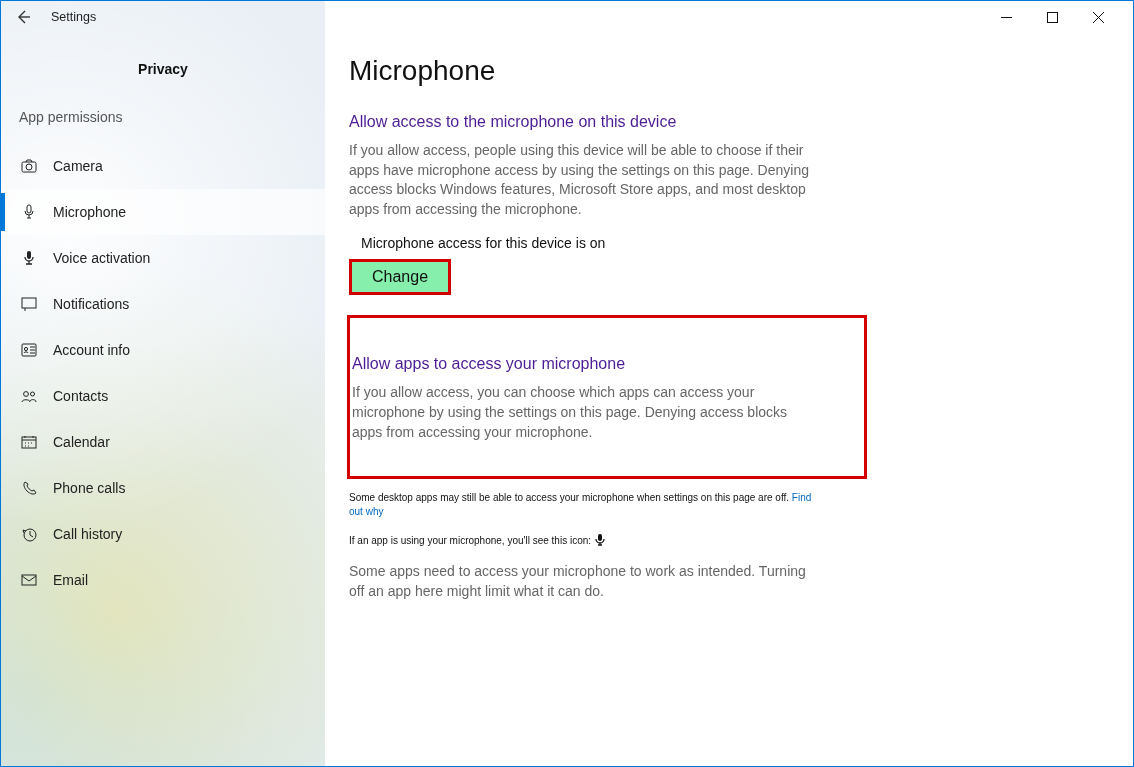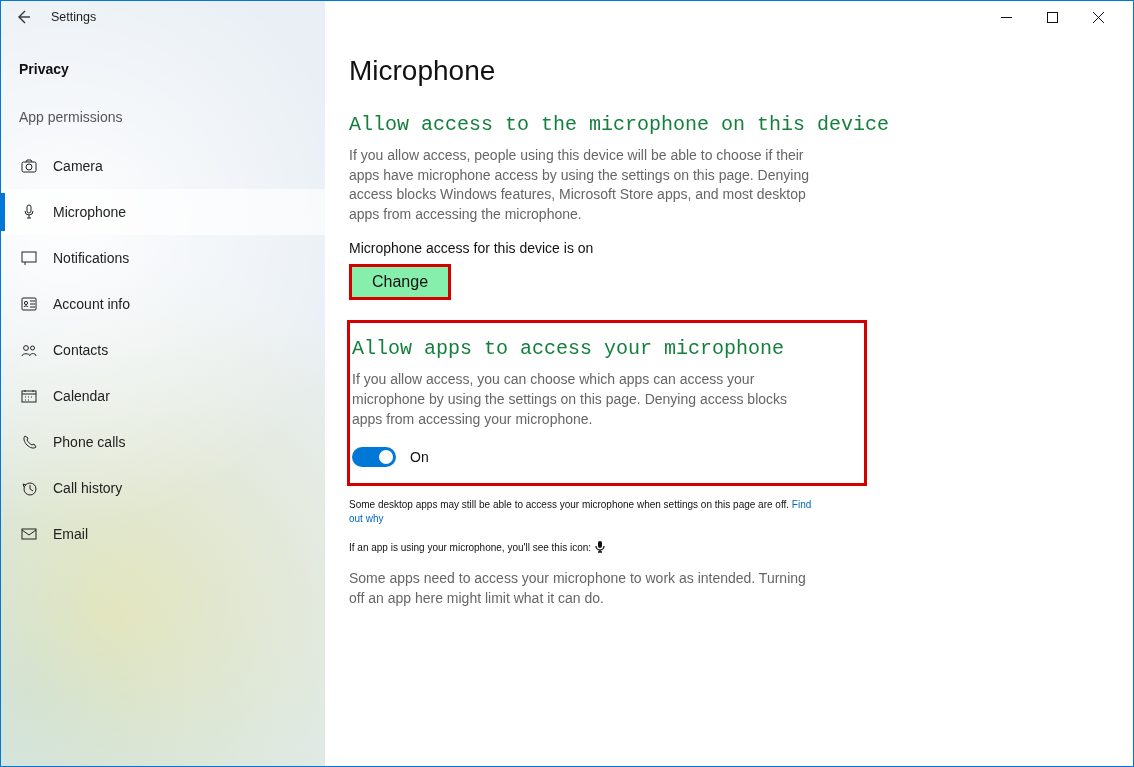--- a/index.html
+++ b/index.html
@@ -24,39 +24,39 @@
     display: flex; flex-direction: column;
   }
   .home-row { display: flex; align-items: center; padding: 8px 18px 14px 18px; font-size: 14px; color: #222; }
   .home-row .icon { width: 20px; margin-right: 14px; }
   .search-wrap { margin: 0 14px 18px 14px; position: relative; }
   .search-input { width: 100%; height: 34px; border: 1px solid #888; background: rgba(255,255,255,0.7);
     padding: 0 34px 0 10px; font-size: 14px; color: #000;
   }
   .search-input::placeholder { color: #666; }
   .search-icon { position: absolute; right: 10px; top: 50%; transform: translateY(-50%); color: #444; }
-  .category { font-weight: 600; font-size: 14px; padding: 6px 18px 22px 18px; color: #111; }
+  .category { font-weight: 600; font-size: 14px; padding: 6px 18px 22px 18px; color: #111; text-align: center; }
   .group-label { font-size: 14px; color: #555; padding: 10px 18px 18px 18px; }
 
   .nav-item { display: flex; align-items: center; height: 46px; padding: 0 18px; font-size: 14px; color: #222; position: relative; }
   .nav-item .icon { width: 20px; display:flex; align-items:center; justify-content:center; margin-right: 14px; color: #222; }
   .nav-item.active { background: rgba(255,255,255,0.65); }
   .nav-item.active::before { content: ""; position: absolute; left: 0; top: 4px; bottom: 4px; width: 4px; background: #0178d7; }
 
   
   .main { flex: 1; padding: 54px 48px 20px 24px; overflow: hidden; }
   .page-title { font-size: 28px; font-weight: 400; color: #111; margin-bottom: 26px; }
-  .section-heading { font-size: 20px; font-weight: 400; color: #15803d; margin-bottom: 10px; font-family: Liberation Mono, monospace; }
+  .section-heading { font-size: 16px; font-weight: 400; color: #4c1d95; margin-bottom: 10px; }
   .para { font-size: 14px; color: #666; max-width: 470px; line-height: 1.4; margin-bottom: 16px; }
-  .status-line { font-size: 14px; color: #111; margin-bottom: 8px; }
+  .status-line { font-size: 14px; color: #111; margin-bottom: 8px; margin-left: 12px; }
   .change-btn { display: inline-block; background: #86efac; border: 3px solid #d40000; color: #111;
     font-size: 16px; padding: 6px 20px; margin-bottom: 4px; }
 
   .highlight-box { border: 3px solid #d40000; padding: 14px 16px 16px 0; margin: 16px 0 12px -2px; width: 520px; }
-  .highlight-box .section-heading { padding-left: 2px; }
+  .highlight-box .section-heading { padding-left: 2px; margin-top: 23px; }
   .highlight-box .para { padding-left: 2px; margin-bottom: 18px; }
 
   .toggle-row { display: flex; align-items: center; padding-left: 2px; }
   .toggle { width: 44px; height: 20px; background: #0178d7; border-radius: 10px; position: relative; margin-right: 14px;}
   .toggle .knob { position: absolute; right: 3px; top: 3px; width: 14px; height: 14px; background: #fff; border-radius: 50%; }
   .toggle-label { font-size: 14px; color: #111; }
 
   .small-para { font-size: 10px; color: #111; max-width: 470px; line-height: 1.4; margin-bottom: 14px; }
   .link { color: #0067c0; }
 
@@ -114,20 +114,29 @@
       <span class="icon">
           <svg width="14" height="16" viewBox="0 0 14 16">
             <rect x="5" y="1" width="4" height="8" rx="2" stroke="#222" fill="none"></rect>
             <path d="M3 7 A4 4 0 0 0 11 7 M7 11 V14 M5 14 H9" stroke="#222" fill="none"></path>
           </svg>
         </span>
       <span>Microphone</span>
     </div>
     <div class="nav-item">
       <span class="icon">
+          <svg width="14" height="16" viewBox="0 0 14 16">
+            <rect x="5" y="1" width="4" height="8" rx="2" fill="#222"></rect>
+            <path d="M3 7 A4 4 0 0 0 11 7 M7 11 V14 M4 14 H10" stroke="#222" fill="none" stroke-width="1.3"></path>
+          </svg>
+        </span>
+      <span>Voice activation</span>
+    </div>
+    <div class="nav-item">
+      <span class="icon">
           <svg width="16" height="14" viewBox="0 0 16 14">
             <rect x="1" y="1" width="14" height="10" stroke="#222" fill="none"></rect>
             <path d="M4 14 L4 11" stroke="#222"></path>
           </svg>
         </span>
       <span>Notifications</span>
     </div>
     <div class="nav-item">
       <span class="icon">
           <svg width="16" height="14" viewBox="0 0 16 14">
@@ -192,26 +201,20 @@
     <h1 class="page-title">Microphone</h1>
 
     <h2 class="section-heading">Allow access to the microphone on this device</h2>
     <p class="para">If you allow access, people using this device will be able to choose if their apps have microphone access by using the settings on this page. Denying access blocks Windows features, Microsoft Store apps, and most desktop apps from accessing the microphone.</p>
     <div class="status-line">Microphone access for this device is on</div>
     <div class="change-btn">Change</div>
 
     <div class="highlight-box">
       <h2 class="section-heading">Allow apps to access your microphone</h2>
       <p class="para">If you allow access, you can choose which apps can access your microphone by using the settings on this page. Denying access blocks apps from accessing your microphone.</p>
-      <div class="toggle-row">
-        <div class="toggle">
-            <div class="knob"></div>
-          </div>
-        <span class="toggle-label">On</span>
-      </div>
     </div>
 
     <p class="small-para">
       <span>Some desktop apps may still be able to access your microphone when settings on this page are off. </span><span class="link">Find out why</span>
     </p>
 
     <p class="small-para">
       <span>If an app is using your microphone, you'll see this icon:</span>
       <span class="inline-icon">
         <svg width="12" height="14" viewBox="0 0 12 14">

